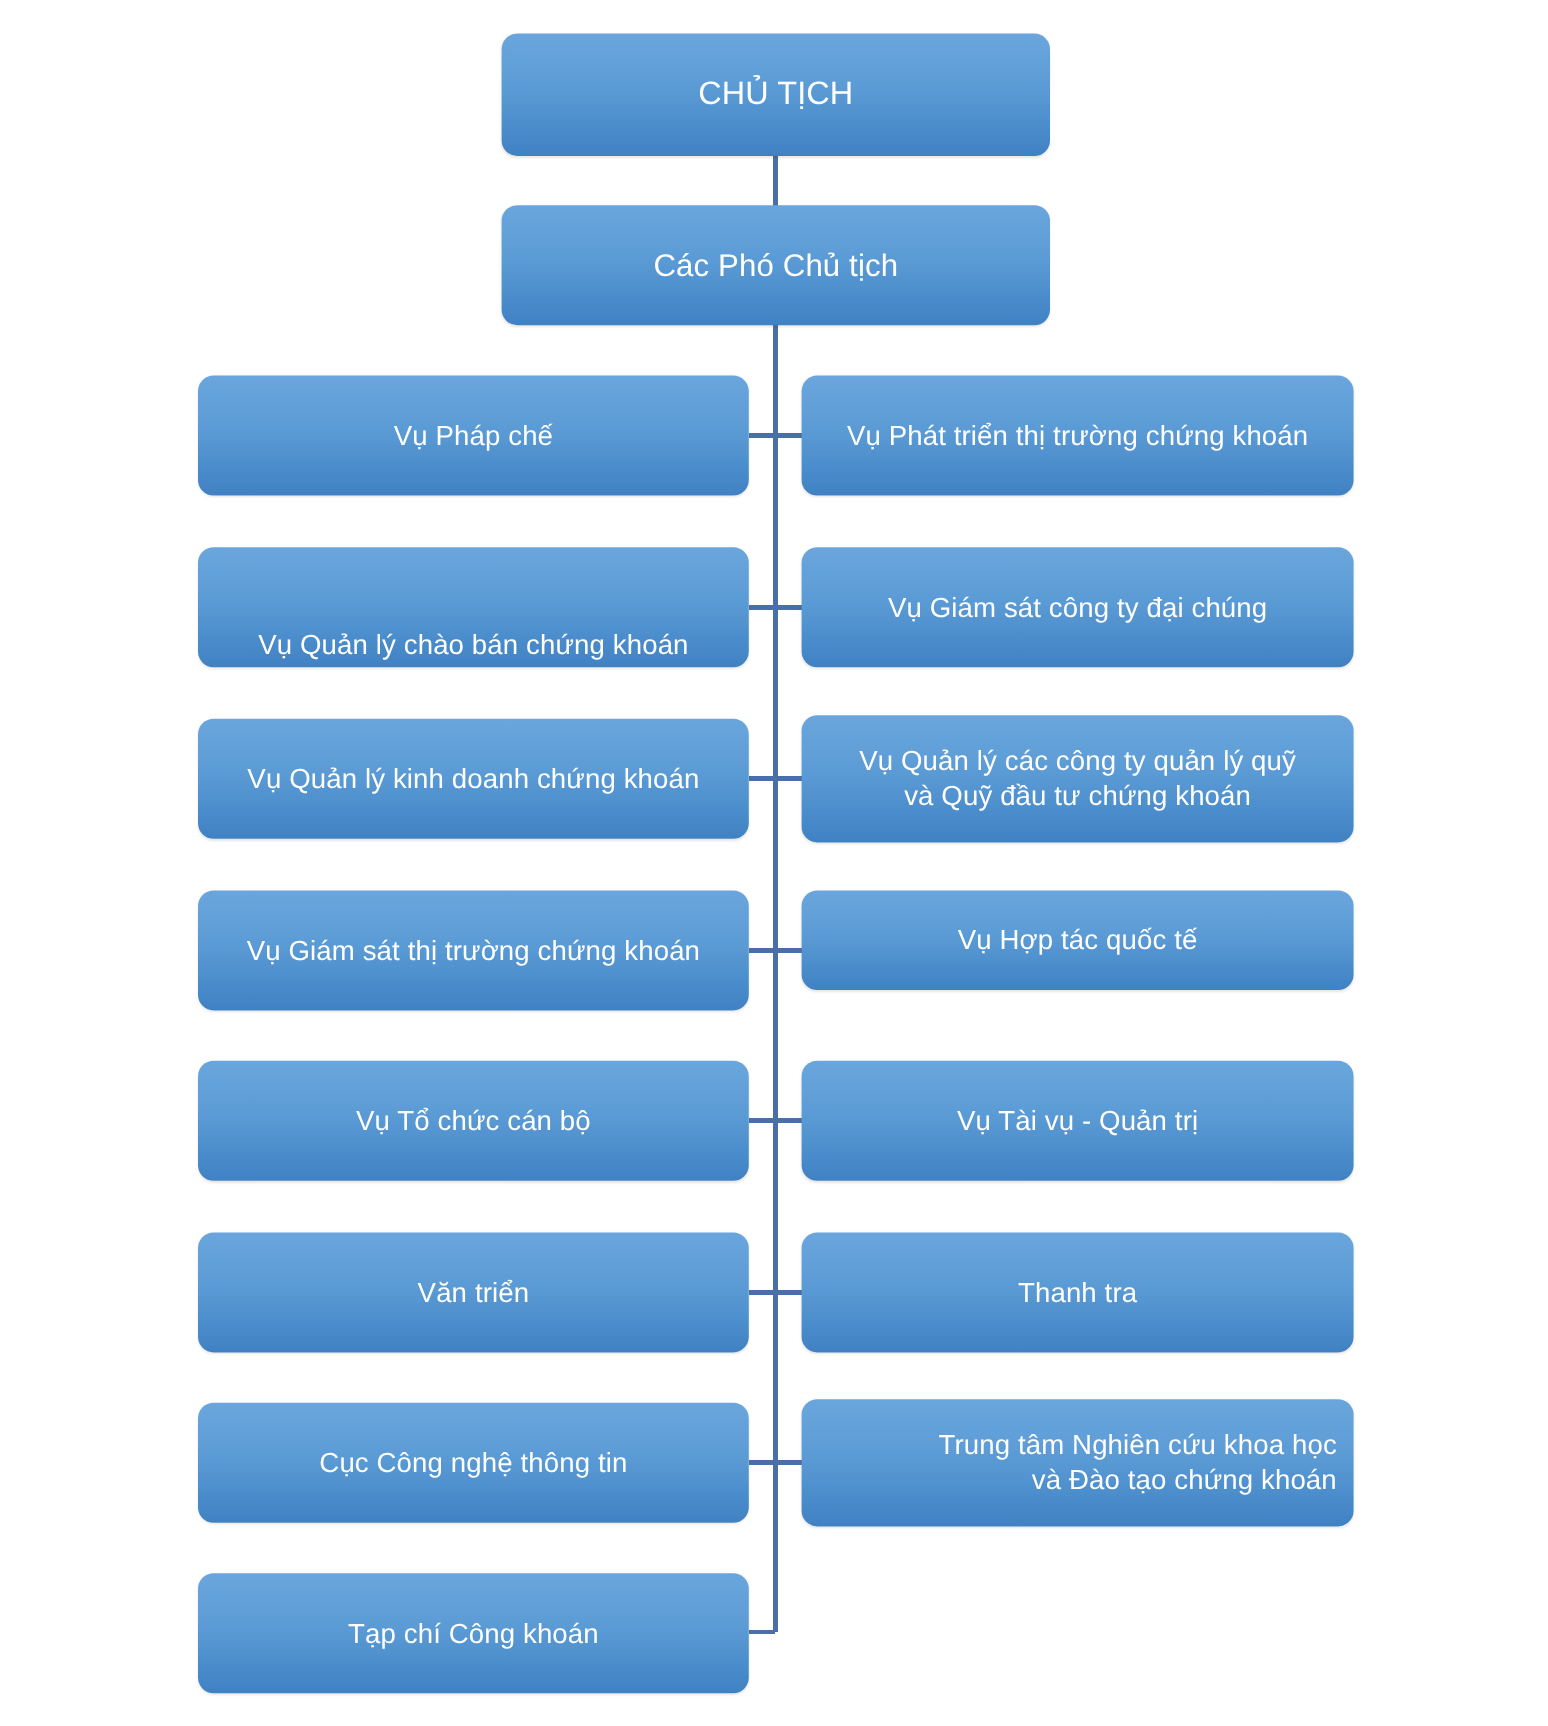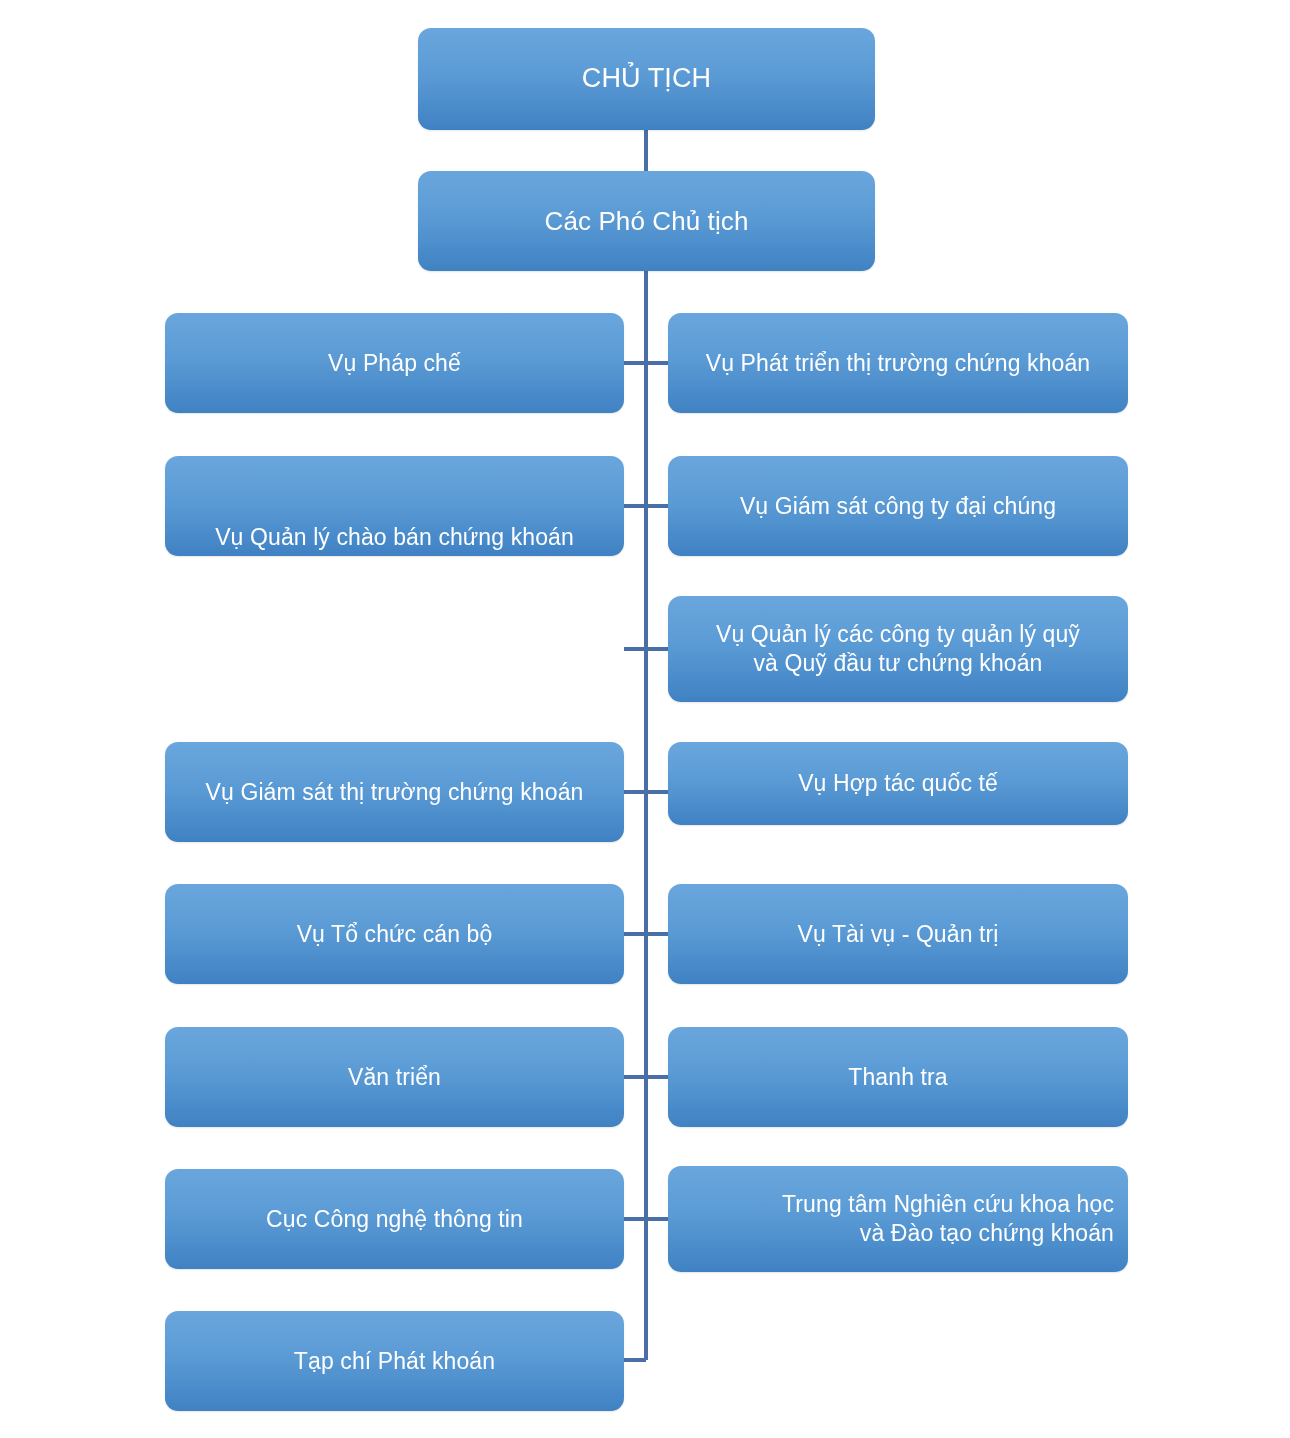--- a/index.html
+++ b/index.html
@@ -94,34 +94,37 @@
   <div class="node level2" style="left:418px; top:171px; width:457px; height:100px;">
     <span class="node-label">Các Phó Chủ tịch</span>
   </div>
 
   <div class="node dept" style="left:165px; top:313px; width:459px; height:100px;">
     <span class="node-label">Vụ Pháp chế</span>
   </div>
   <div class="node dept" style="left:165px; top:456px; width:459px; height:100px;align-items:flex-end;">
     <span class="node-label">Vụ Quản lý chào bán chứng khoán</span>
   </div>
+  <div class="node dept" style="left:165px; top:599px; width:459px; height:100px;">
+    <span class="node-label">Vụ Quản lý kinh doanh chứng khoán</span>
+  </div>
   <div class="node dept" style="left:165px; top:742px; width:459px; height:100px;">
     <span class="node-label">Vụ Giám sát thị trường chứng khoán</span>
   </div>
   <div class="node dept" style="left:165px; top:884px; width:459px; height:100px;">
     <span class="node-label">Vụ Tổ chức cán bộ</span>
   </div>
   <div class="node dept" style="left:165px; top:1027px; width:459px; height:100px;">
     <span class="node-label">Văn triển</span>
   </div>
   <div class="node dept" style="left:165px; top:1169px; width:459px; height:100px;">
     <span class="node-label">Cục Công nghệ thông tin</span>
   </div>
   <div class="node dept" style="left:165px; top:1311px; width:459px; height:100px;">
-    <span class="node-label">Tạp chí Phát khoán</span>
+    <span class="node-label">Tạp chí Công khoán</span>
   </div>
 
   <div class="node dept" style="left:668px; top:313px; width:460px; height:100px;">
     <span class="node-label">Vụ Phát triển thị trường chứng khoán</span>
   </div>
   <div class="node dept" style="left:668px; top:456px; width:460px; height:100px;">
     <span class="node-label">Vụ Giám sát công ty đại chúng</span>
   </div>
   <div class="node dept" style="left:668px; top:596px; width:460px; height:106px;">
     <span class="node-label">Vụ Quản lý các công ty quản lý quỹ

